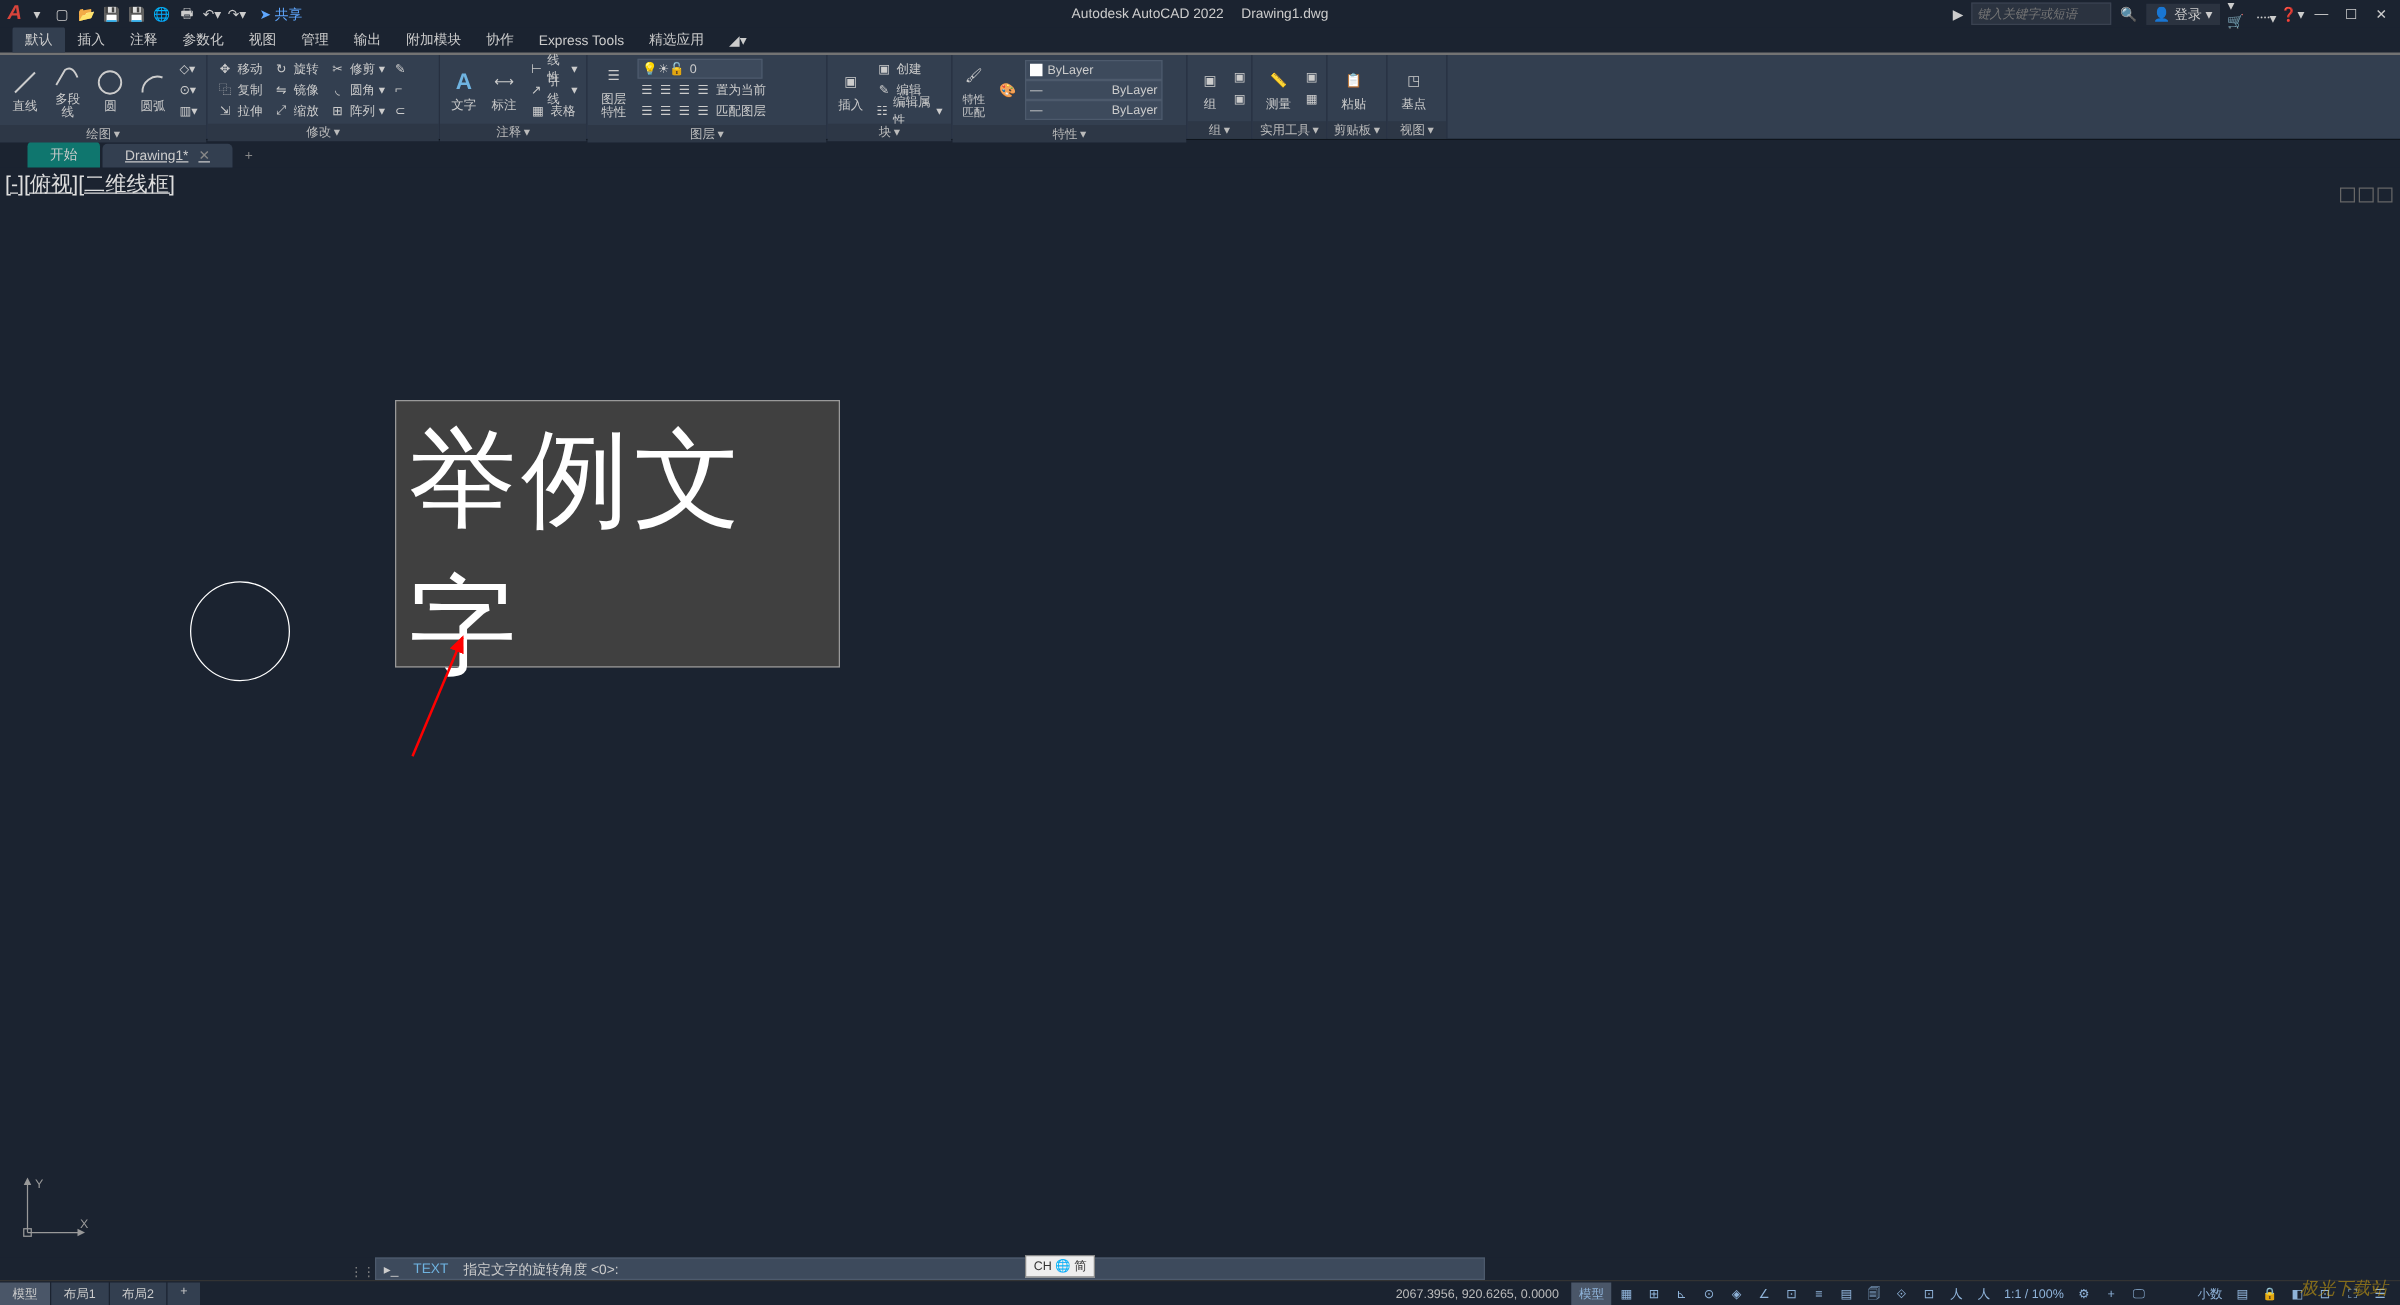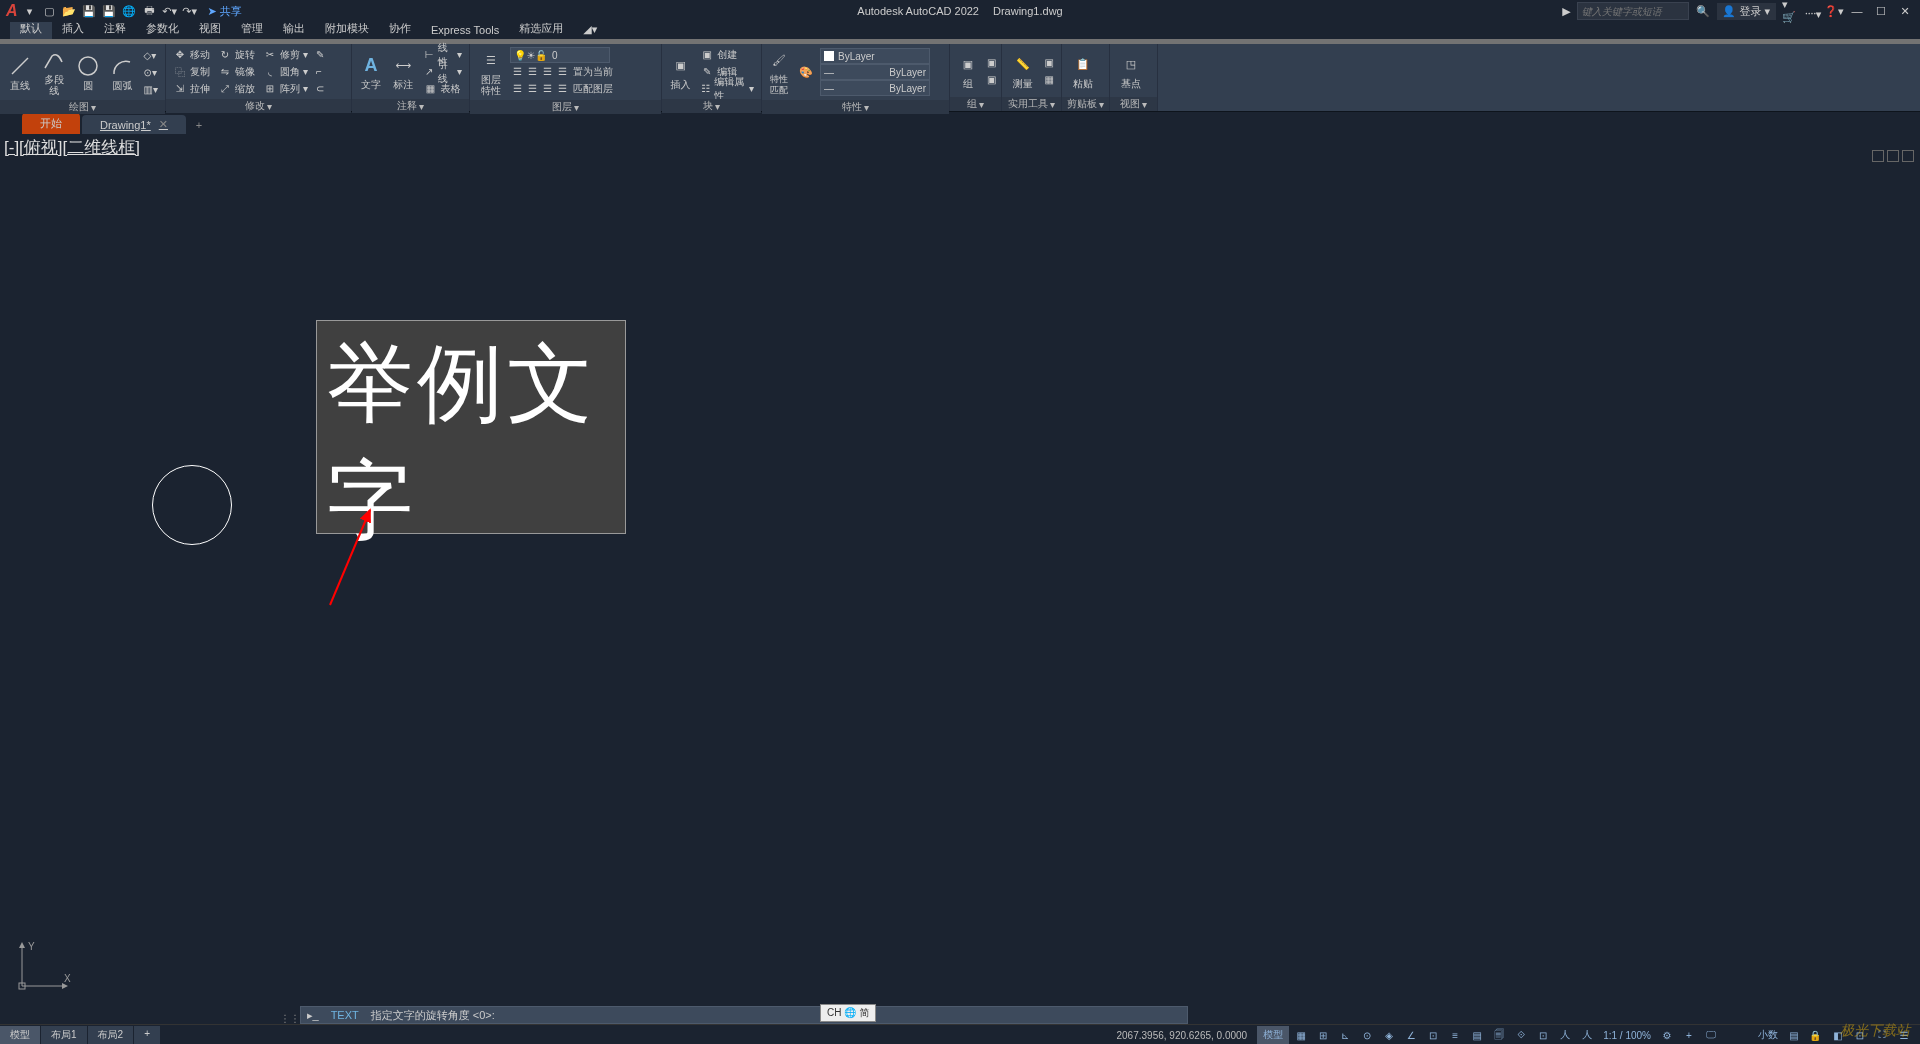--- a/index.html
+++ b/index.html
@@ -11,54 +11,54 @@
 .a-logo { color: #d8443b; font-weight: bold; font-size: 16px; font-style: italic; }
 .qat-icon { width: 16px; height: 16px; display: flex; align-items: center; justify-content: center; color: #ccc; font-size: 11px; cursor: pointer; }
 .share-btn { display: flex; align-items: center; gap: 3px; color: #5fa7ff; padding: 0 6px; cursor: pointer; }
 .titlebar-center { position: absolute; left: 50%; transform: translateX(-50%); display: flex; gap: 14px; }
 .titlebar-right { margin-left: auto; display: flex; align-items: center; gap: 6px; padding-right: 6px; }
 .search-box { width: 112px; height: 18px; background: #2b3340; border: 1px solid #3a4250; color: #777; font-style: italic; padding: 0 4px; font-size: 10px; }
 .login { display: flex; align-items: center; gap: 3px; background: #2b3340; padding: 1px 6px; cursor: pointer; }
 .win-btn { width: 18px; height: 14px; display: flex; align-items: center; justify-content: center; cursor: pointer; }
 
 
-.menubar { height: 22px; background: #1b2330; display: flex; align-items: flex-end; padding-left: 10px; border-bottom: 5px solid #737373; }
+.menubar { height: 22px; background: #1b2330; display: flex; align-items: flex-end; padding-left: 10px; border-bottom: 2px solid #737373; }
 .menu-item { padding: 3px 10px; cursor: pointer; font-size: 11px; }
 .menu-item.active { background: #333f50; border-radius: 3px 3px 0 0; }
 
 
 .ribbon { height: 68px; background: #333f50; display: flex; border-bottom: 1px solid #0e141c; }
 .ribbon-panel { border-right: 1px solid #273040; display: flex; flex-direction: column; position: relative; }
 .panel-content { flex: 1; display: flex; align-items: center; padding: 2px 4px; gap: 2px; }
 .panel-title { height: 14px; font-size: 10px; text-align: left; color: #bbb; background: #2d3746; display: flex; align-items: center; justify-content: center; gap: 2px; }
 .big-btn { width: 34px; display: flex; flex-direction: column; align-items: center; gap: 2px; cursor: pointer; padding: 2px; }
 .big-btn-icon { width: 24px; height: 24px; display: flex; align-items: center; justify-content: center; }
 .big-btn-label { font-size: 10px; text-align: center; line-height: 11px; }
 .small-row { display: flex; align-items: center; gap: 3px; padding: 0 3px; cursor: pointer; font-size: 10px; height: 17px; }
 .small-col { display: flex; flex-direction: column; gap: 0px; }
 .small-icon { width: 14px; height: 14px; display: flex; align-items: center; justify-content: center; }
 .layer-dropdown { width: 100px; height: 16px; background: #3d4a5c; border: 1px solid #4d5a6c; font-size: 10px; padding: 0 3px; display: flex; align-items: center; }
 .layer-input { width: 110px; height: 16px; background: #3d4a5c; border: 1px solid #4d5a6c; font-size: 10px; padding: 0 3px; display: flex; align-items: center; }
 
 
 .file-tabs { height: 22px; background: #1b2330; display: flex; align-items: flex-end; padding-left: 22px; gap: 0; }
-.file-tab { padding: 3px 18px; background: #c2410c; border-radius: 4px 4px 0 0; margin-right: 2px; cursor: pointer; display: flex; align-items: center; gap: 8px; font-size: 11px; }
+.file-tab { padding: 3px 18px; background: #0f766e; border-radius: 4px 4px 0 0; margin-right: 2px; cursor: pointer; display: flex; align-items: center; gap: 8px; font-size: 11px; }
 .file-tab.active { background: #333f50; text-decoration: underline; }
 .plus-tab { width: 22px; height: 18px; display: flex; align-items: center; justify-content: center; cursor: pointer; color: #888; }
 
 
 .view-label { position: absolute; top: 136px; left: 4px; font-size: 17px; color: #ddd; text-decoration: underline; }
 
 
 .canvas { position: absolute; top: 134px; left: 0; right: 0; bottom: 38px; background: #1b2330; z-index: -1; }
 .vp-controls { position: absolute; top: 150px; right: 6px; display: flex; gap: 3px; }
 .vp-btn { width: 12px; height: 12px; border: 1px solid #666; cursor: pointer; }
 
 
-.text-edit { position: absolute; top: 320px; left: 316px; width: 310px; height: 214px; background: #404040; border: 1px solid #999; }
+.text-edit { position: absolute; top: 320px; left: 316px; width: 356px; height: 214px; background: #404040; border: 1px solid #999; }
 .text-content { font-size: 86px; color: #fff; font-weight: 100; padding: 5px 10px; font-family: "SimSun", serif; letter-spacing: 4px; }
 
 
 .circle { position: absolute; top: 465px; left: 152px; width: 80px; height: 80px; border: 1px solid #fff; border-radius: 50%; }
 
 
 .arrow-svg { position: absolute; top: 500px; left: 325px; pointer-events: none; }
 
 
 .ucs { position: absolute; bottom: 48px; left: 14px; }

